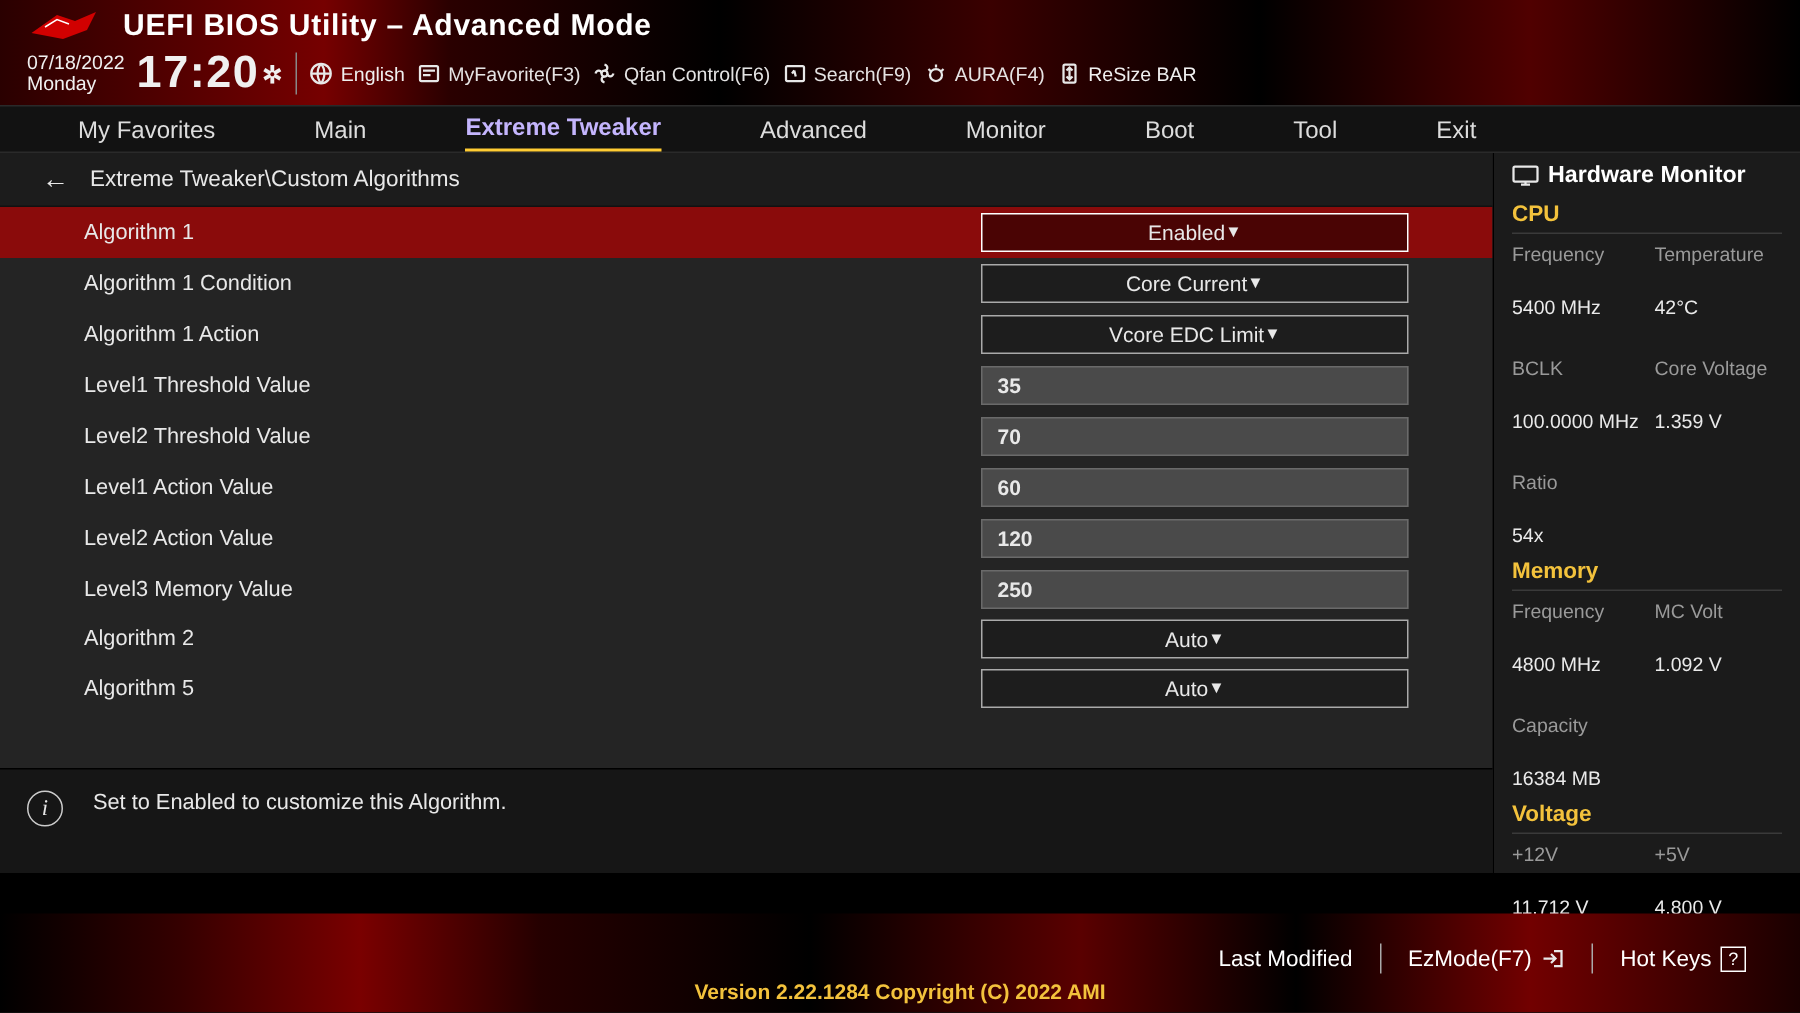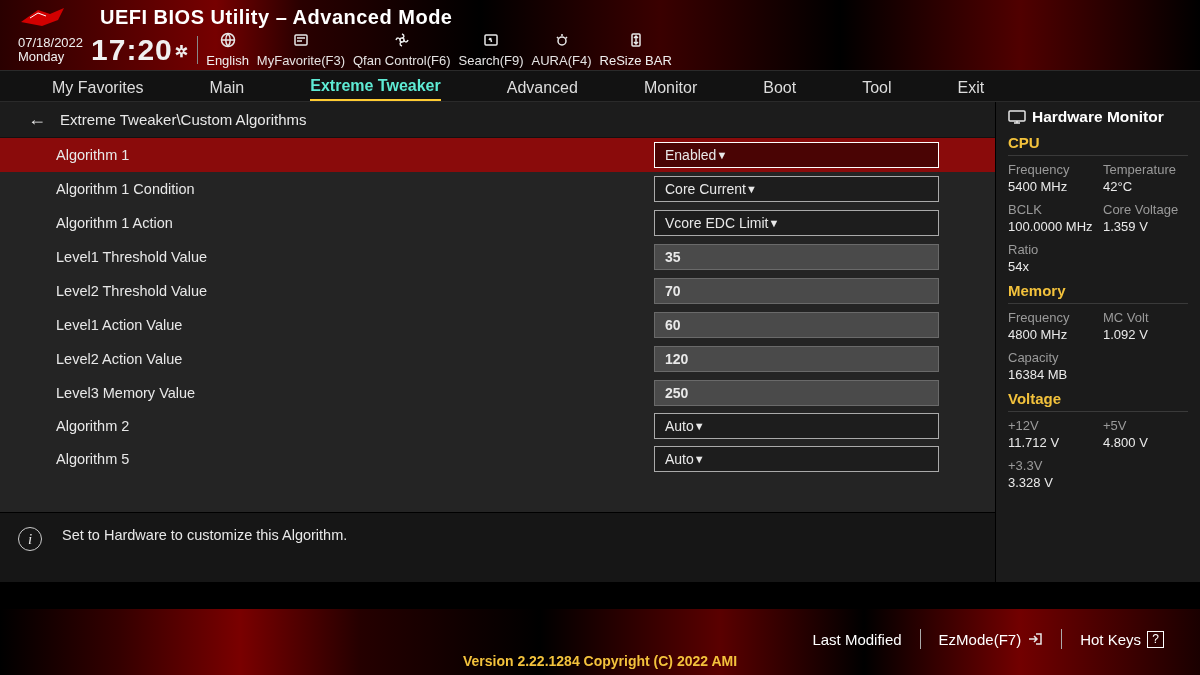--- a/index.html
+++ b/index.html
@@ -10,44 +10,44 @@
     overflow: hidden; position: relative;
     font-size: 14px;
   }
   
   .header {
     height: 70px;
     background: linear-gradient(90deg,#2a0000 0%,#760000 18%,#2a0000 25%,#000 40%,#3a0000 55%,#000 70%,#500000 85%,#000 100%);
     padding: 4px 18px 0 18px;
     position: relative;
   }
-  .logo-row { display:flex; align-items:center; gap:32px; }
+  .logo-row { display:flex; align-items:center; gap:14px; }
   .rog-eye { width:50px; height:26px; display:inline-block; }
   .title { font-size:20px; font-weight:600; letter-spacing:0.5px; color:#fff; }
   .info-row {
     display:flex; align-items:center; gap:8px;
     margin-top:2px; font-size:13px; color:#f0f0f0;
   }
   .date-block { line-height:1.05; font-size:13px; }
   .clock { font-size:30px; font-weight:600; letter-spacing:1px; display:flex; align-items:center; }
   .gear { font-size:16px; margin-left:2px; margin-top:2px; }
   .vsep { width:1px; height:28px; background:#888; }
-  .info-item { display:flex; align-items:center; gap:5px; cursor:pointer;flex-direction:column; }
+  .info-item { display:flex; align-items:center; gap:5px; cursor:pointer; }
   .info-item svg { width:16px; height:16px; }
   .info-item .shortcut { opacity:0.95; }
 
   
   .tabs {
     display:flex; align-items:flex-end; gap:66px;
     height:32px; padding:0 52px; background:#121212;
     border-top:1px solid #2a2a2a; border-bottom:1px solid #2a2a2a;
     font-size:16px;
   }
   .tab { color:#ddd; cursor:pointer; padding-bottom:4px; }
-  .tab.active { color:#5eead4; border-bottom:2px solid #ffcc33; font-weight:600; }
+  .tab.active { color:#c4b5fd; border-bottom:2px solid #ffcc33; font-weight:600; }
 
   
   .layout { display:flex; height:480px; }
   .main { flex:1; background:#242424; position:relative; display:flex; flex-direction:column; }
   .sidebar { width:205px; background:#1b1b1b; border-left:1px solid #000; padding:6px 12px 0 12px; }
 
   
   .crumb-row {
     display:flex; align-items:center; gap:14px;
     height:36px; padding-left:28px; background:#1c1c1c;
@@ -63,21 +63,21 @@
   }
   .row.selected { background:#8a0b0b; }
   .row.tight { height:32px; }
   .row .label { flex:1; font-size:14.5px; }
   .ctrl {
     width:285px; height:26px; display:flex; align-items:center;
     padding:0 10px; font-size:14px; position:relative;
   }
   .dropdown {
     background:#1d1d1d; border:1px solid #aaa; cursor:pointer;
-    justify-content:flex-start;
+    justify-content:center;
   }
   .row.selected .dropdown { background:#4a0404; border-color:#fff; }
   .chev { font-size:11px; }
   .textbox {
     background:#4a4a4a; border:1px solid #6a6a6a; font-weight:600;
   }
 
   
   .help {
     height:70px; background:#161616; border-top:1px solid #000;
@@ -93,21 +93,21 @@
   
   .side-header {
     display:flex; align-items:center; gap:6px; font-size:15.5px;
     font-weight:600; color:#fff; margin-bottom:6px;
   }
   .side-sec-title {
     color:#f3c23c; font-size:15px; font-weight:600;
     border-bottom:1px solid #3a3a3a; padding:2px 0 4px 0; margin-top:6px;
   }
   .side-grid {
-    display:grid; grid-template-columns:1fr 1fr; gap:2px 10px;
+    display:grid; grid-template-columns:1fr 1fr; gap:20px 10px;
     margin-top:6px; font-size:13px;
   }
   .side-grid .k { color:#9a9a9a; }
   .side-grid .v { color:#eaeaea; font-weight:500; }
 
   
   .footer {
     position:absolute; left:0; right:0; bottom:0; height:66px;
     background:linear-gradient(90deg,#000 0%,#350000 10%,#7a0000 20%,#250000 30%,#000 45%,#5a0000 60%,#000 72%,#720000 85%,#1a0000 100%);
   }
@@ -275,21 +275,21 @@
         <div class="row">
           <span class="label">Algorithm 5</span>
           <div class="ctrl dropdown">
             <span>Auto</span>
             <span class="chev">▼</span>
           </div>
         </div>
       </div>
     <div class="help">
       <span class="info-circle">i</span>
-      <span>Set to Hardware to customize this Algorithm.</span>
+      <span>Set to Enabled to customize this Algorithm.</span>
     </div>
   </div>
 
   <div class="sidebar">
     <div class="side-header">
       <svg width="18" height="14" viewBox="0 0 18 14">
           <rect x="1" y="1" width="16" height="10" rx="1"></rect>
           <path d="M6 13 H12 M9 11 V13"></path>
         </svg>
       <span>Hardware Monitor</span>

